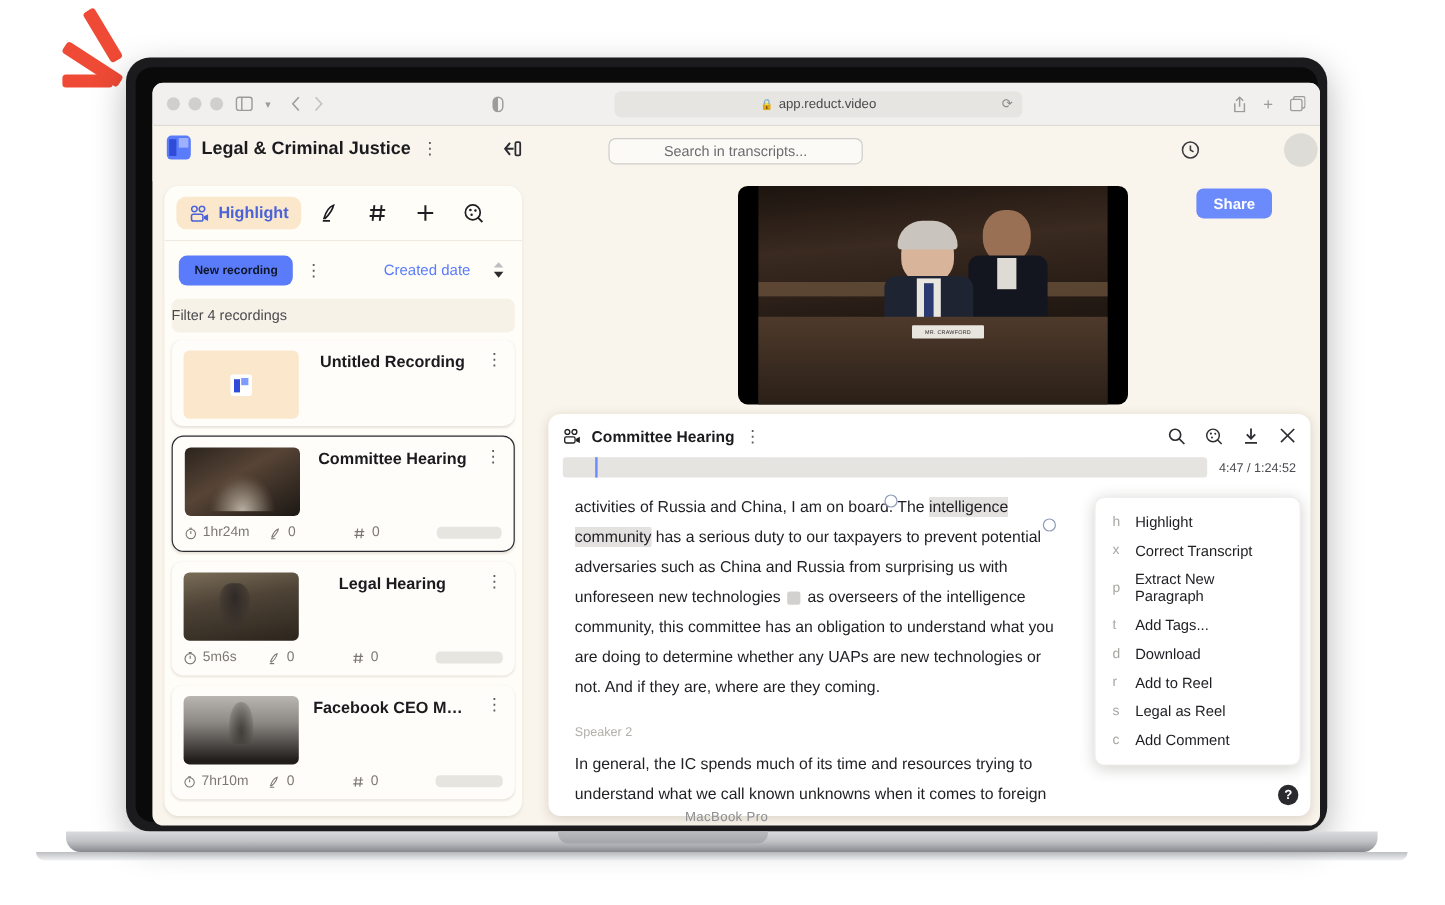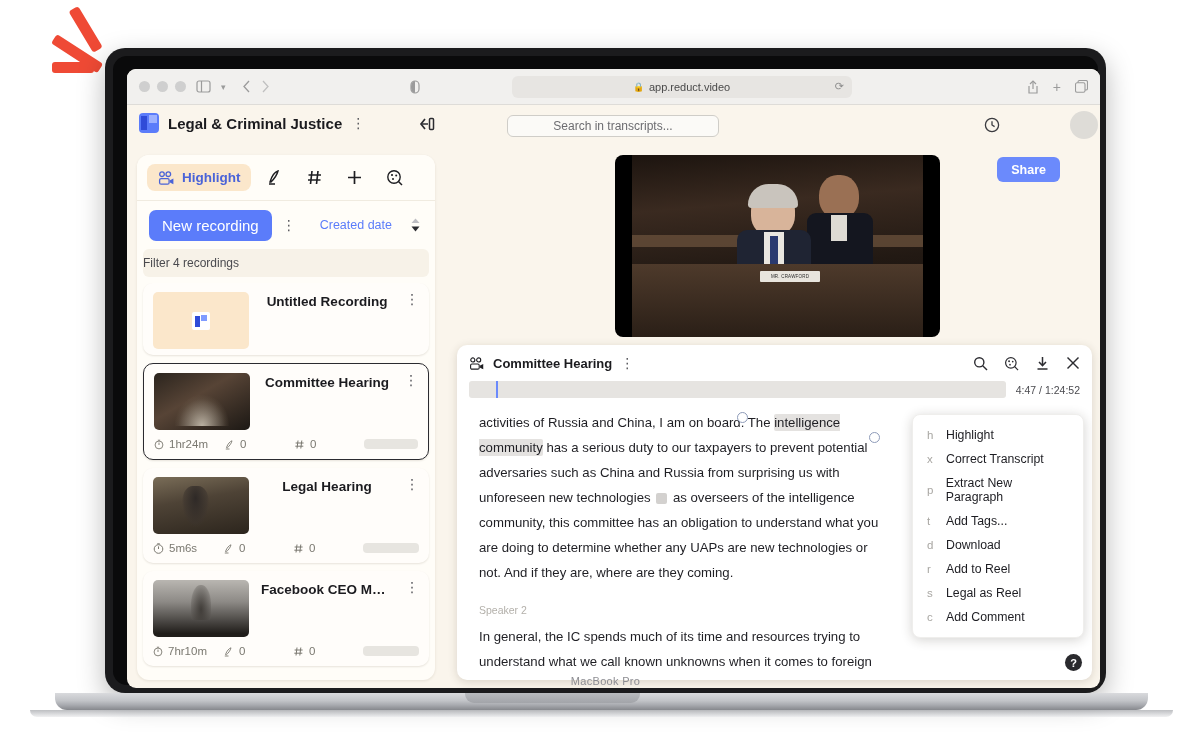--- a/index.html
+++ b/index.html
@@ -109,21 +109,21 @@
     padding: 0 10px; border-bottom: 1px solid #f0ebe0; background:#fffdf8;
   }
   #tab-recordings {
     display: flex; align-items: center; gap: 7px; background:#fbe7cb;
     border-radius: 8px; padding: 6px 11px; color: #4a63d8; font-size: 13.5px; font-weight: 600;
   }
   .tabicon { width: 34px; height: 30px; display:flex; align-items:center; justify-content:center; color:#1e1e22; }
 
   #actionrow { height: 48px; display:flex; align-items:center; padding: 0 12px; gap: 10px; background:#fffdf8; }
   #new-rec {
-    background: #5b7cfa; color:#ffffff; font-size: 15px; font-weight: 400;
+    background: #5b7cfa; color:#0f172a; font-size: 10px; font-weight: 700;
     border: none; border-radius: 7px; padding: 7px 13px;
   }
   #sort-label { color:#5b7cfa; font-size: 12.5px; margin-left:auto; }
   #sort-arrows { margin-left: 8px; margin-right: 2px; display:flex; flex-direction:column; gap:1px; }
   #filterbar {
     height: 28px; margin: 0 6px 6px; background:#f7f2e8; border-radius: 6px;
     display:flex; align-items:center; justify-content:flex-start;
     font-size: 12px; color:#4a4a4f;
   }
   #reclist { flex:1; overflow: hidden; padding: 0 6px 6px; display:flex; flex-direction:column; gap: 8px; text-align: center; }

